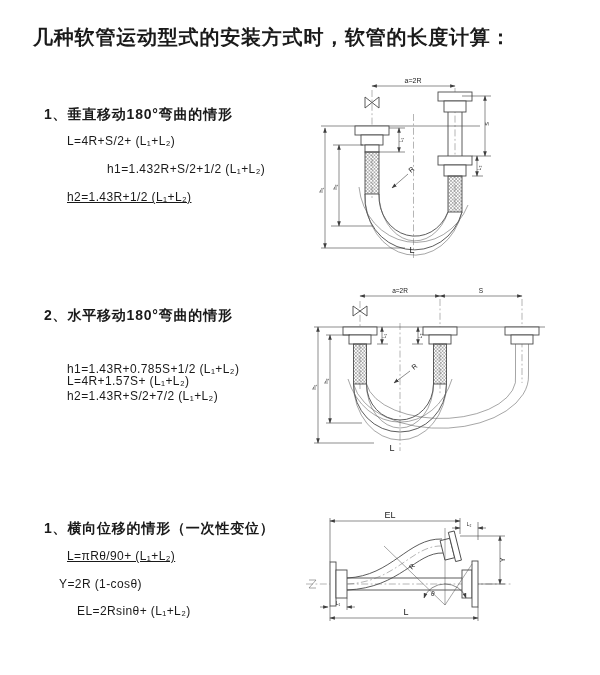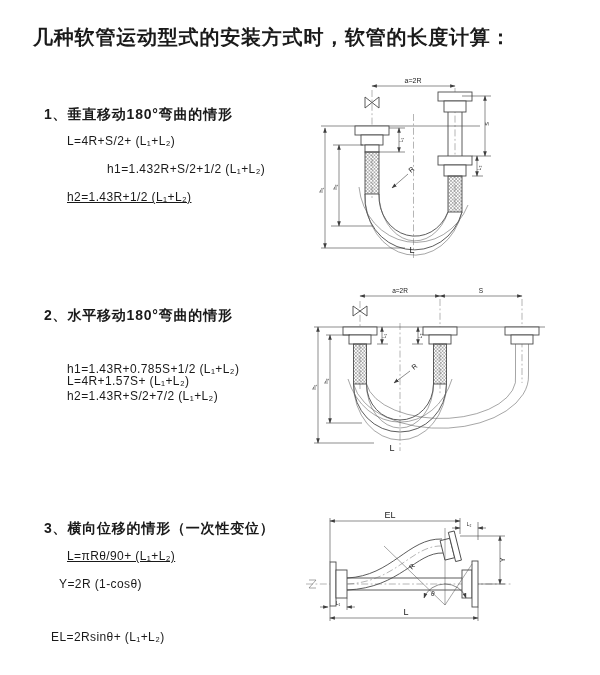--- a/index.html
+++ b/index.html
@@ -33,24 +33,24 @@
 <div class="abs sec-heading" style="left:44px;top:106px;">1、垂直移动180°弯曲的情形</div>
 <div class="abs formula" style="left:67px;top:134px;">L=4R+S/2+ (L₁+L₂)</div>
 <div class="abs formula" style="left:67px;top:162px;margin-left:40px;">h1=1.432R+S/2+1/2 (L₁+L₂)</div>
 <div class="abs formula" style="left:67px;top:190px;text-decoration:underline;">h2=1.43R+1/2 (L₁+L₂)</div>
 
 <div class="abs sec-heading" style="left:44px;top:307px;">2、水平移动180°弯曲的情形</div>
 <div class="abs formula" style="left:67px;top:334px;margin-top:40px;">L=4R+1.57S+ (L₁+L₂)</div>
 <div class="abs formula" style="left:67px;top:362px;">h1=1.43R+0.785S+1/2 (L₁+L₂)</div>
 <div class="abs formula" style="left:67px;top:389px;">h2=1.43R+S/2+7/2 (L₁+L₂)</div>
 
-<div class="abs sec-heading" style="left:44px;top:520px;">3、横向位移的情形（一次性变位）</div>
+<div class="abs sec-heading" style="left:44px;top:520px;">1、横向位移的情形（一次性变位）</div>
 <div class="abs formula" style="left:67px;top:549px;text-decoration:underline;">L=πRθ/90+ (L₁+L₂)</div>
 <div class="abs formula" style="left:59px;top:577px;">Y=2R (1-cosθ)</div>
-<div class="abs formula" style="left:51px;top:604px;margin-top:26px;">EL=2Rsinθ+ (L₁+L₂)</div>
+<div class="abs formula" style="left:77px;top:604px;">EL=2Rsinθ+ (L₁+L₂)</div>
 
 <svg class="abs" style="left:315px;top:72px;" width="285" height="193" viewBox="0 0 285 193">
   <defs>
     <marker id="arw" viewBox="0 0 10 10" refX="9" refY="5" markerWidth="9" markerHeight="9" orient="auto-start-reverse">
       <path d="M0,1.6 L10,5 L0,8.4 Z" fill="#3f3f3f"></path>
     </marker>
     <pattern id="hatch" width="3.4" height="3.4" patternUnits="userSpaceOnUse">
       <path d="M0,3.4 L3.4,0 M0,0 L3.4,3.4" stroke="#6f6f6f" stroke-width="0.5"></path>
     </pattern>
   </defs>

